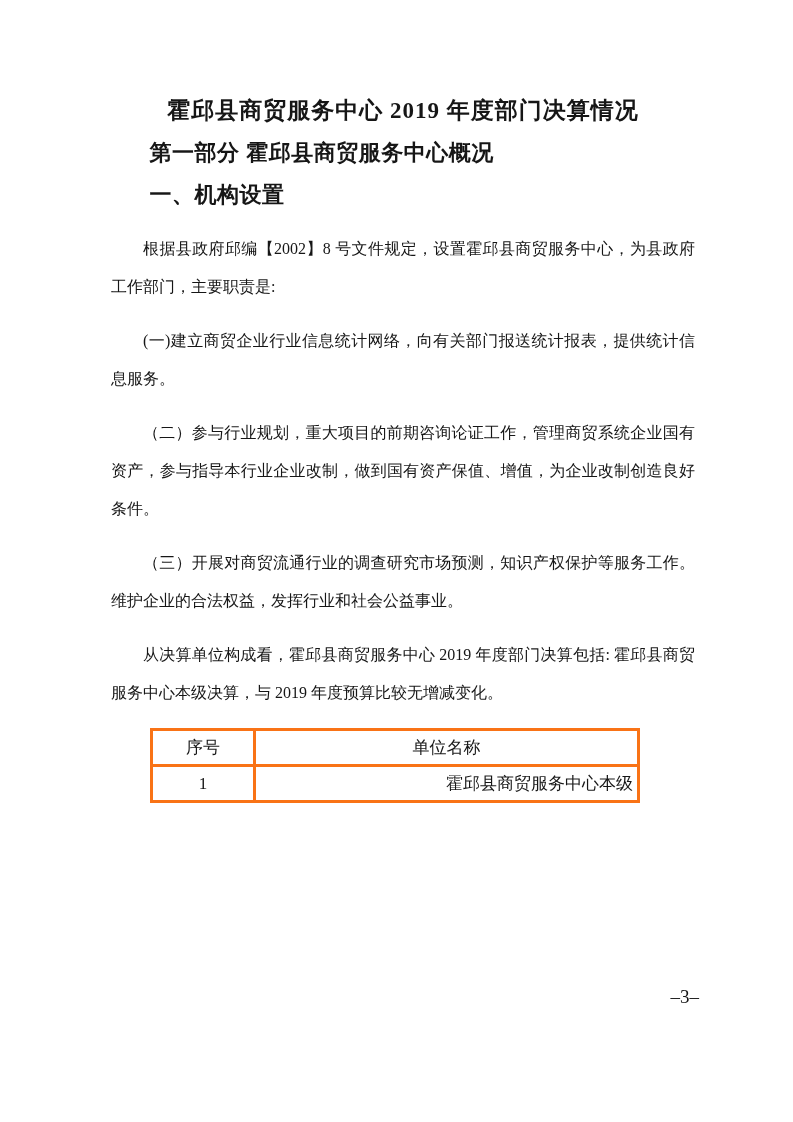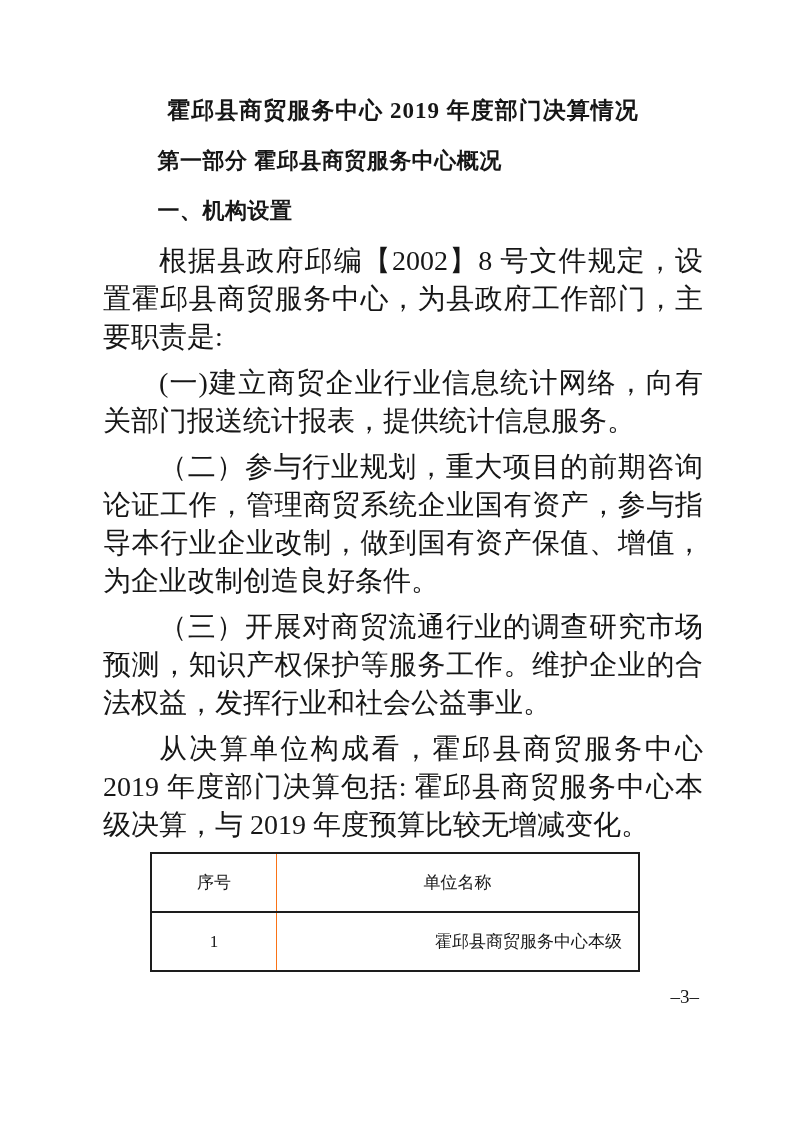--- a/index.html
+++ b/index.html
@@ -33,44 +33,44 @@
     line-height: 38px;
     margin: 0;
     letter-spacing: 1px;
     white-space: nowrap;
   }
   .heading {
     font-family: "Liberation Sans", sans-serif;
     font-weight: bold;
     font-size: 22px;
     line-height: 38px;
-    margin: 12px;
+    margin: 4px;
     text-indent: 2.3em;
     letter-spacing: 0.5px;
   }
   p.body-para {
-    font-size: 28px;
+    font-size: 16px;
     line-height: 38px;
-    margin: 8px;
+    margin: 16px;
     text-indent: 2em;
     text-align: justify;
   }
   table.units {
     border-collapse: collapse;
     margin: 2px 0 0 55px;
     width: 490px;
     font-size: 17px;
     border: 2.5px solid #1d1d1d;
     table-layout: fixed;
   }
   table.units th,
   table.units td {
-    border: 1px solid #f97316;
+    border: 3px solid #f97316;
     height: 25px;
-    padding: 16px;
+    padding: 4px;
     text-align: center;
     font-weight: normal;
     line-height: 25px;
   }
   table.units thead th {
     border-bottom: 2px solid #1d1d1d;
   }
   table.units .col-seq {
     width: 92px;
   }

